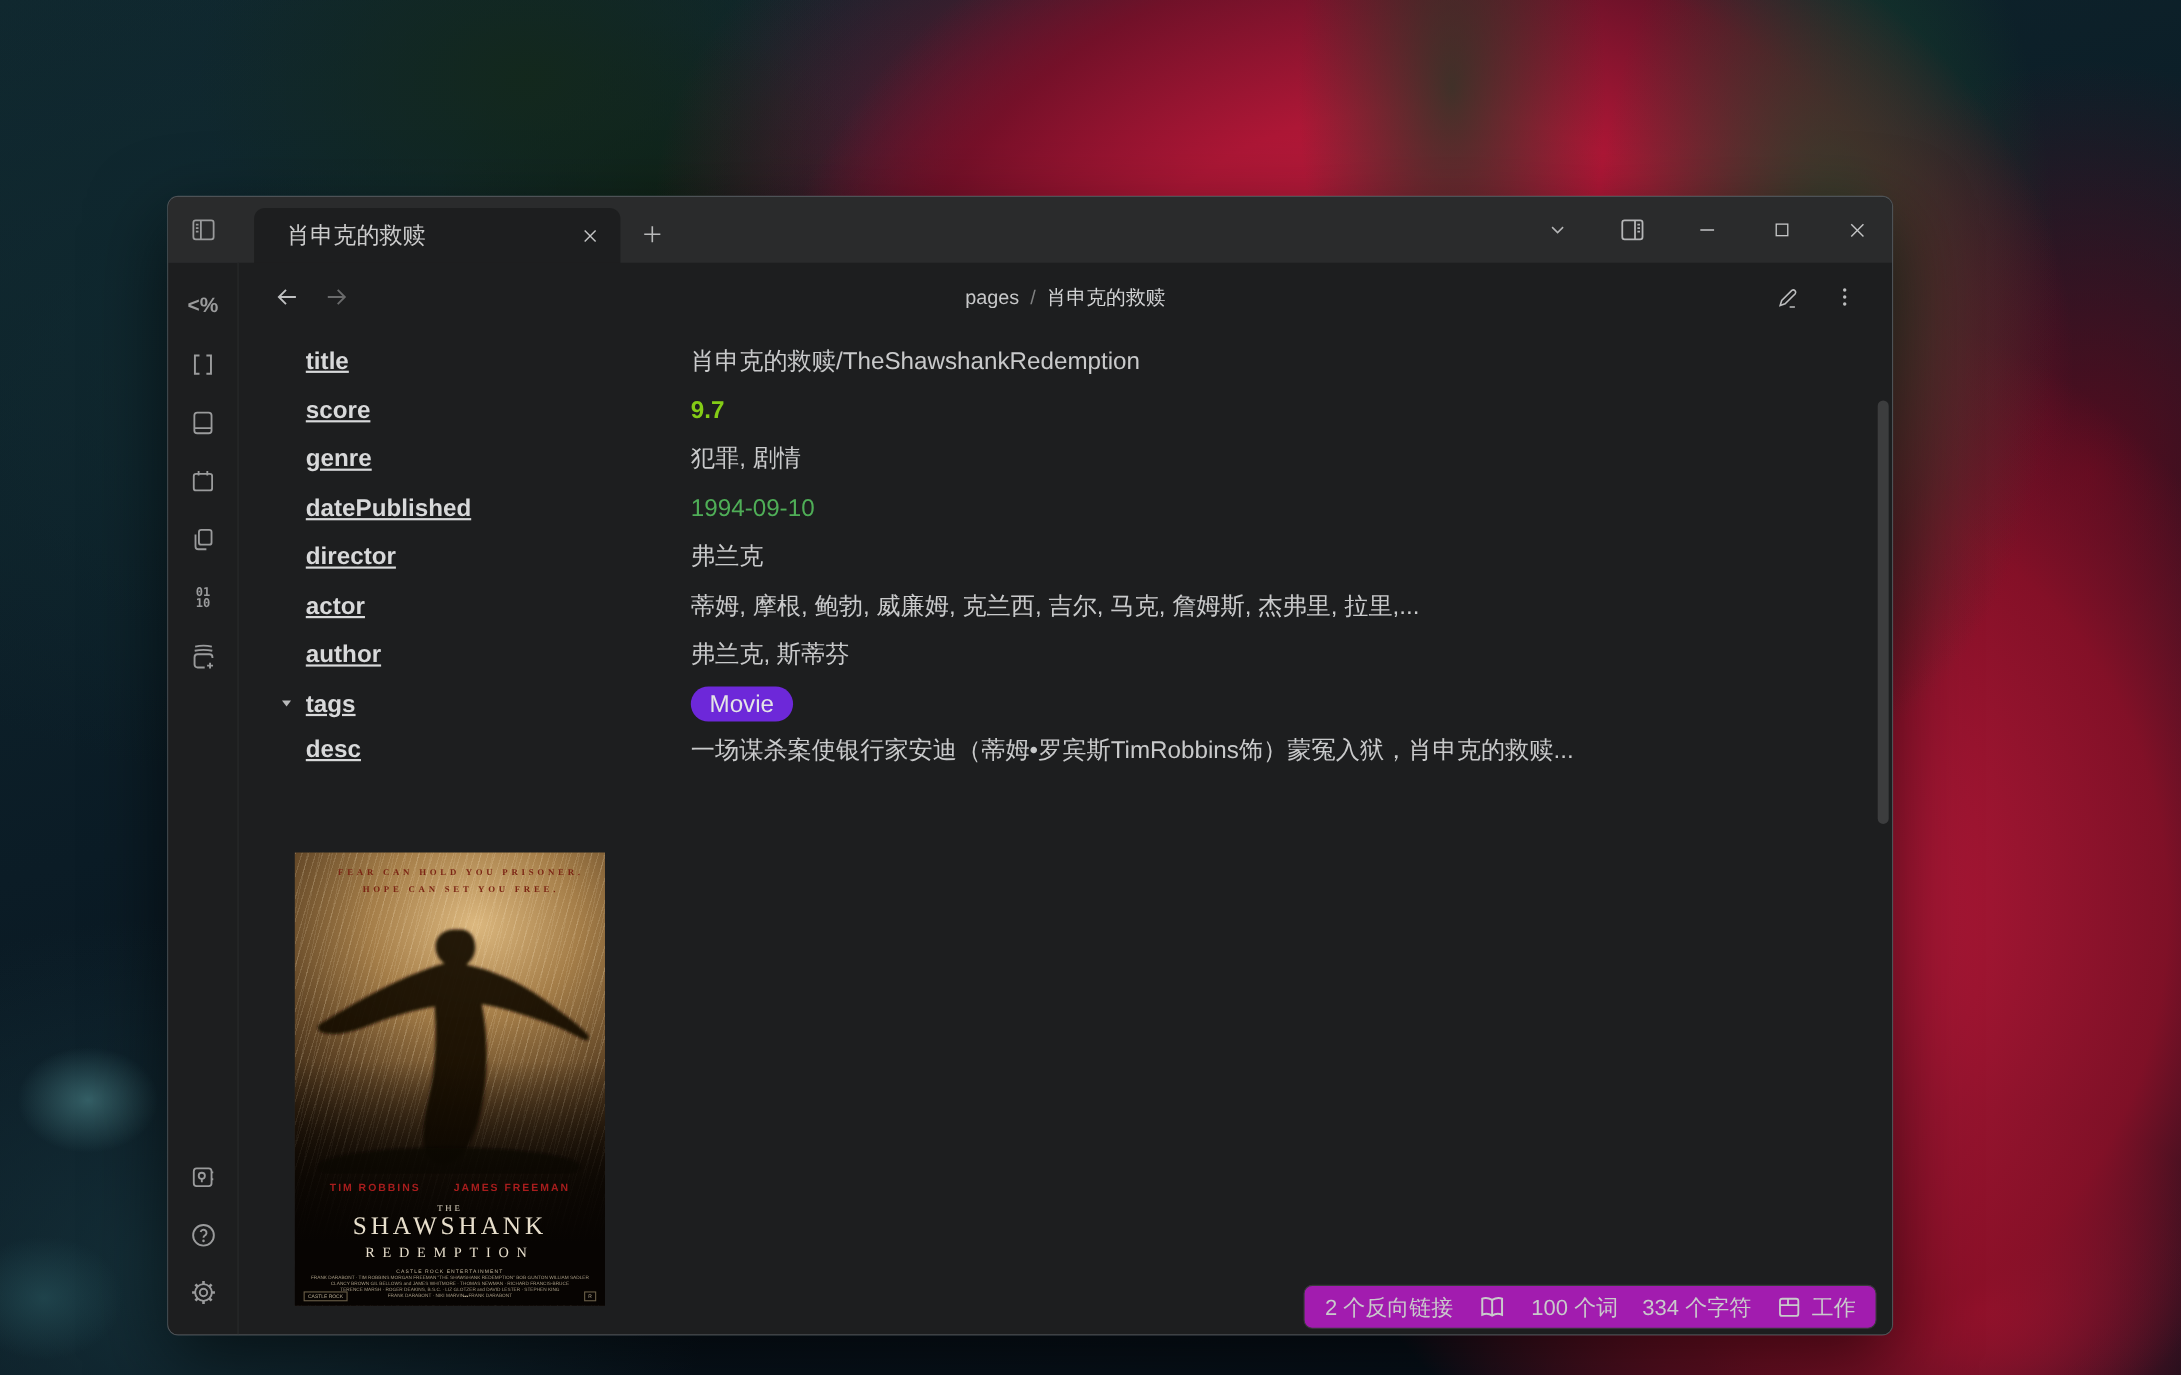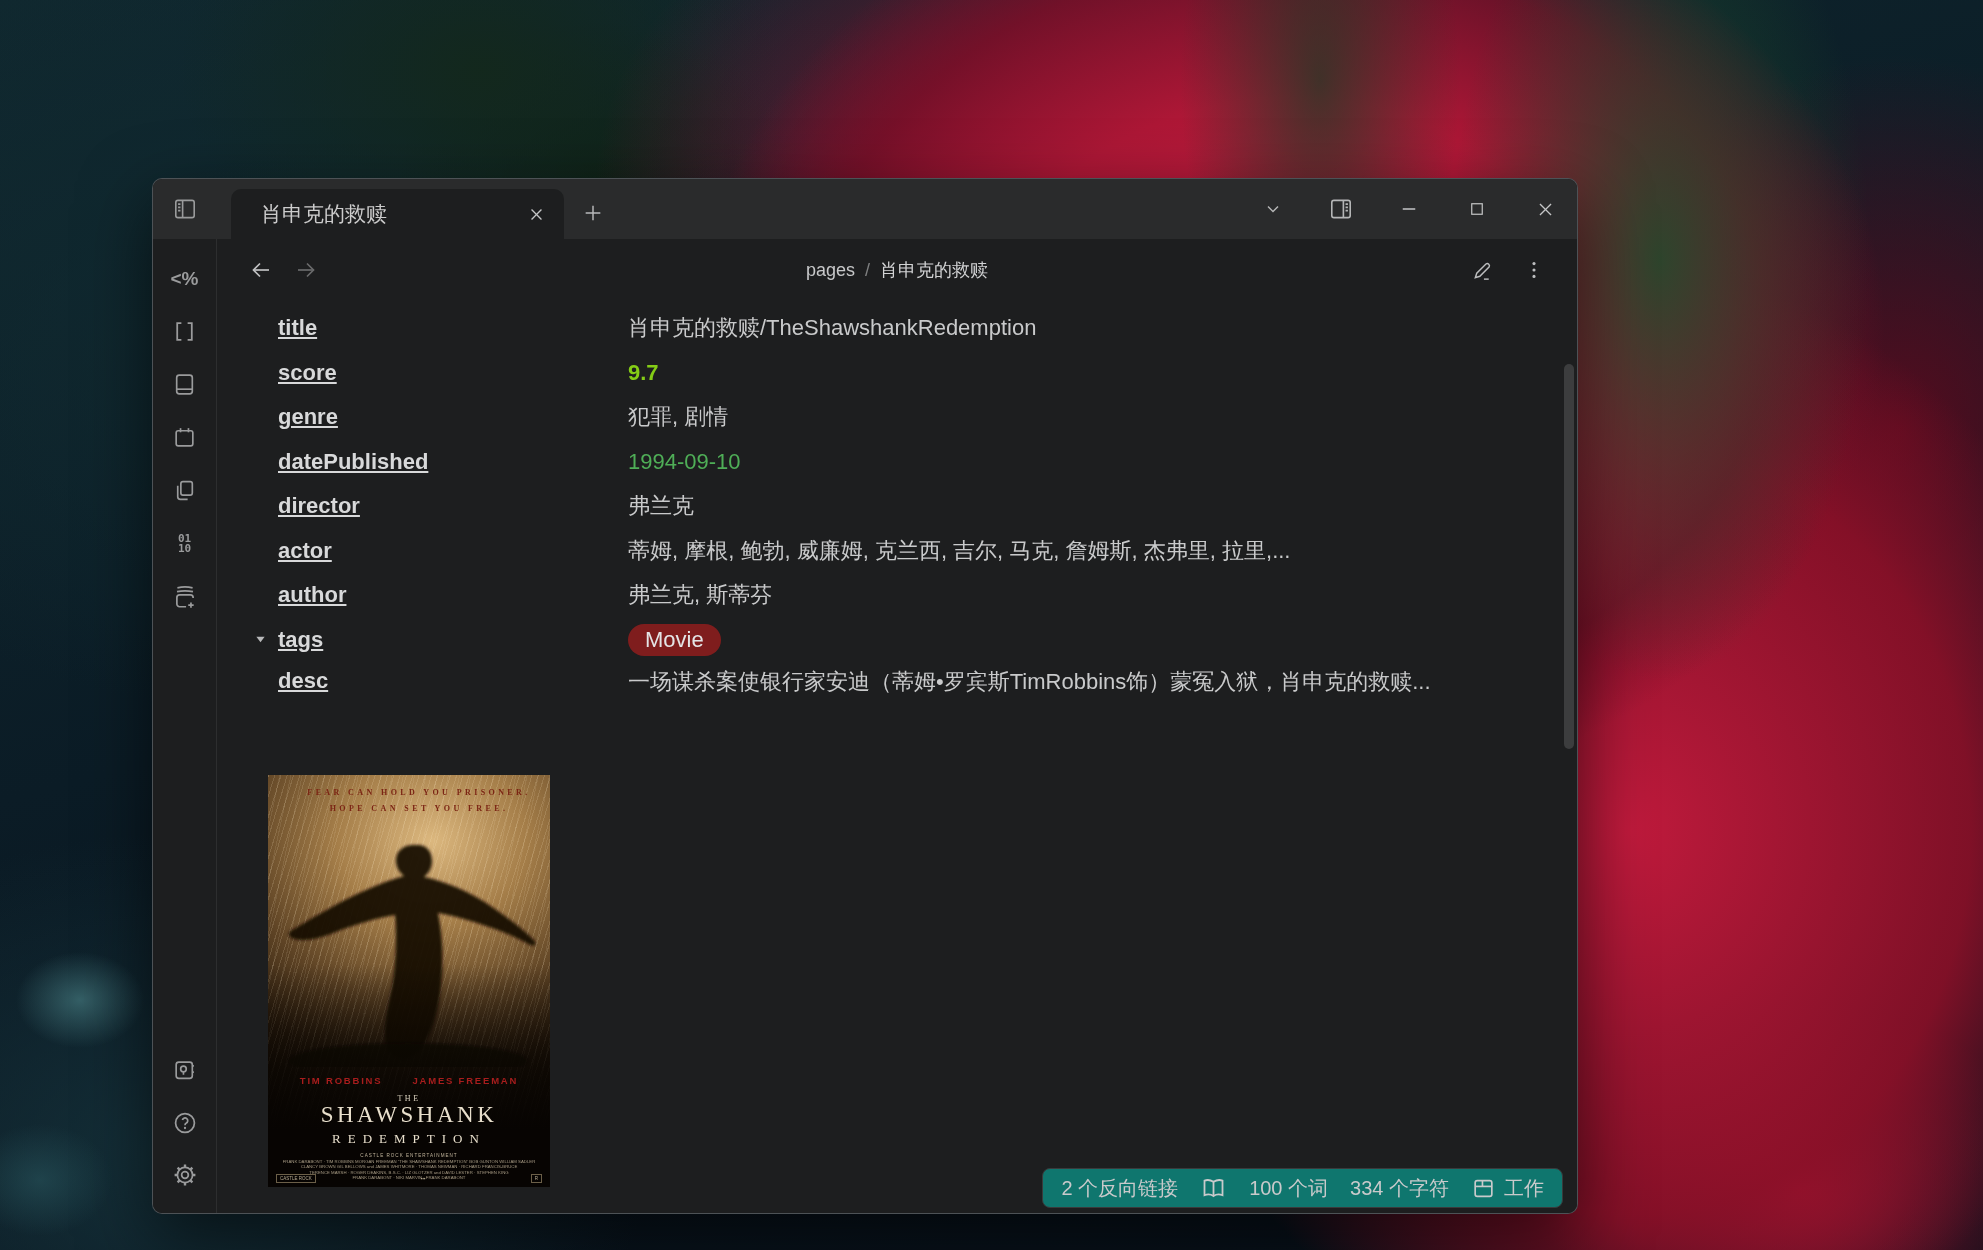--- a/index.html
+++ b/index.html
@@ -20,21 +20,21 @@
       radial-gradient(330px 240px at 1800px 1190px, rgba(168,21,52,.95) 0%, transparent 78%),
       radial-gradient(420px 500px at 1900px 430px, rgba(94,10,30,.9) 0%, transparent 75%),
       radial-gradient(430px 310px at 480px 70px, rgba(19,40,28,.95) 0%, transparent 70%),
       radial-gradient(280px 220px at 600px 180px, rgba(14,32,20,.9) 0%, transparent 72%),
       radial-gradient(900px 520px at 380px 320px, rgba(17,43,49,.9) 0%, transparent 78%),
       radial-gradient(600px 420px at 180px 1160px, rgba(22,51,60,.9) 0%, transparent 78%),
       linear-gradient(165deg, #10282f 0%, #0b1c26 45%, #070e17 100%);
   }
 
   
-  .window { position:absolute; left:152px; top:178px; width:1426px; height:1036px;
+  .window { position:absolute; left:152px; top:178px; width:1569px; height:1036px;
     background:#1d1e1f; border-radius:10px; border:1px solid rgba(150,160,170,.4);
     box-shadow:0 24px 70px rgba(0,0,0,.6); overflow:hidden; display:flex; flex-direction:column; }
 
   
   .titlebar { position:relative; height:60px; background:#2a2b2c; flex:0 0 60px; }
   .corner-btn { position:absolute; left:0; top:0; width:64px; height:60px;
     display:flex; align-items:center; justify-content:center; cursor:pointer; }
   .tab { position:absolute; left:78px; top:10px; width:333px; height:50px;
     background:#1d1e1f; border-radius:10px 10px 0 0; display:flex; align-items:center; }
   .tab-title { padding-left:30px; font-size:21px; color:#cccccc; flex:1;
@@ -83,21 +83,21 @@
   .attr-row { display:flex; height:44.5px; align-items:center; }
   .attr-label { width:411px; padding-left:61px; font-size:22px; font-weight:bold;
     color:#d8d9da; display:flex; align-items:center; cursor:pointer;text-decoration:underline; }
   .attr-value { font-size:22px; color:#c9cacb; max-width:805px; cursor:text; }
   .val-score { color:#84cc16;font-weight:bold; }
   .val-date  { color:#4fae57; }
   .tag-arrow { display:inline-flex; width:23px; margin-left:-23px; justify-content:flex-start;
     align-items:center; }
   .row-desc { height:auto; align-items:flex-start; padding-top:6px; }
   .row-desc .attr-value { line-height:35px; margin-top:-4px; }
-  .pill { display:inline-block; background:#7f1d1d; border-radius:17px; padding:3px 17px;
+  .pill { display:inline-block; background:#6d28d9; border-radius:17px; padding:3px 17px;
     font-size:22px; color:#e4e5e6; cursor:pointer; }
 
   
   .poster { position:absolute; left:51px; top:536px; width:282px; height:412px;
     overflow:hidden; cursor:pointer;
     background:
       radial-gradient(120% 72% at 58% 16%, #dcb87f 0%, #a57e49 28%, #5f4425 55%, #2c1d0e 78%, #140c05 100%); }
   .poster::before { content:''; position:absolute; inset:0;
     background:
       repeating-linear-gradient(107deg, rgba(255,236,200,.15) 0px, rgba(255,236,200,.15) 1px, transparent 1px, transparent 6px),
@@ -121,21 +121,21 @@
   .p-studio { position:absolute; top:378px; left:0; right:0; text-align:center; font-size:4.6px;
     letter-spacing:1px; color:#c0b49b; }
   .p-credits { position:absolute; top:384px; left:8px; right:8px; text-align:center;
     font-size:4.3px; line-height:5.4px; color:#a79b84; }
   .p-logos { position:absolute; bottom:4px; left:8px; right:8px; display:flex;
     justify-content:space-between; align-items:center; }
   .p-logo { font-size:4.5px; color:#b7ab92; border:0.5px solid #6b5f48; padding:1px 3px; }
   .p-logo.mid { border:none; }
 
   
-  .statusbox { position:absolute; right:14px; bottom:5px; height:40px; background:#0f766e;
+  .statusbox { position:absolute; right:14px; bottom:5px; height:40px; background:#a21caf;
     border:1px solid #393a3b; border-radius:8px; display:flex; align-items:center;
     gap:22px; padding:0 18px; font-size:20px; color:#c9cacb; }
   .status-item { display:flex; align-items:center; gap:8px; cursor:pointer; white-space:nowrap; }
 
   
   .scroll-thumb { position:absolute; right:3px; top:125px; width:10px; height:385px;
     background:#3c3d3e; border-radius:5px; cursor:grab; }
 
   svg { display:block; }
 </style>

